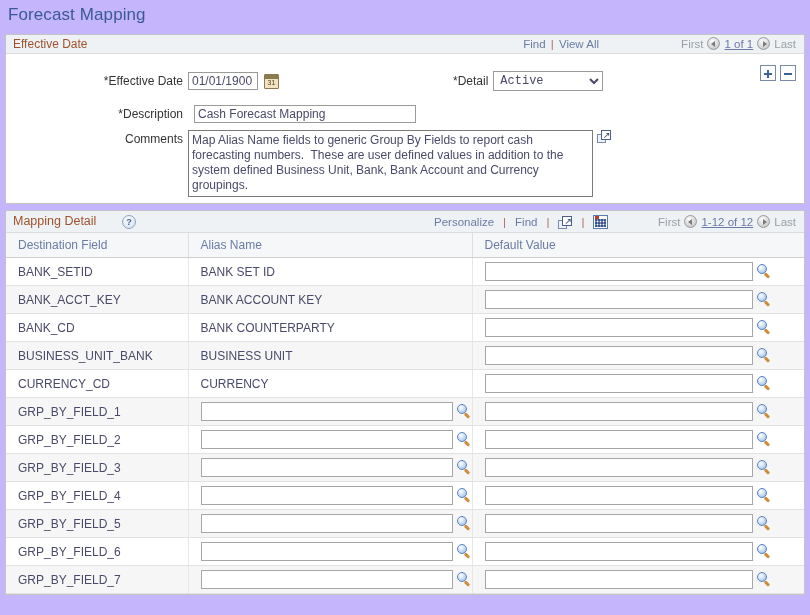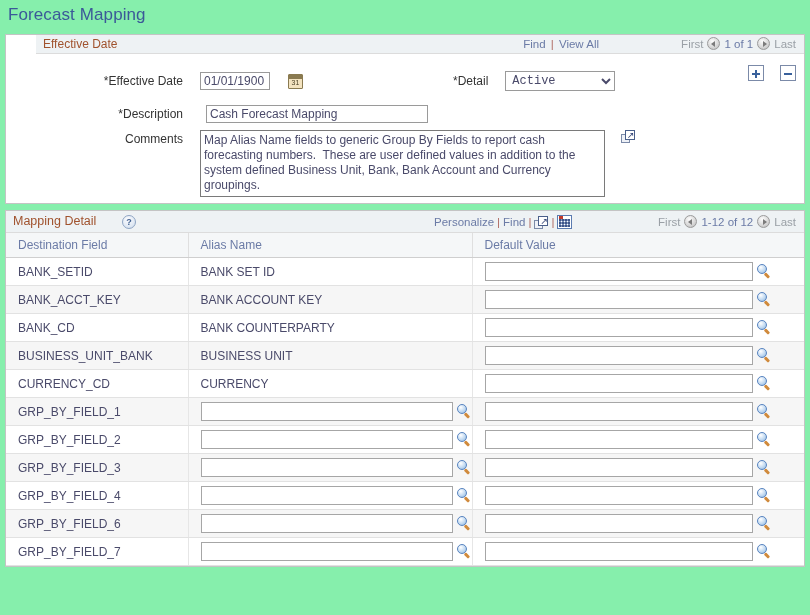--- a/index.html
+++ b/index.html
@@ -3,33 +3,33 @@
 <meta charset="utf-8">
 <style>
   * { box-sizing: border-box; }
   html, body {
     margin: 0; padding: 0;
     width: 810px; height: 615px;
     background: #ffffff;
     font-family: "Liberation Sans", sans-serif;
     overflow: hidden;
   }
-  .page { position: relative; width: 810px; height: 615px; background:#86efac; }
+  .page { position: relative; width: 810px; height: 615px; background:#c4b5fd; }
 
   
   .page-title {
     position: absolute; left: 8px; top: 5px;
     font-size: 17px; color: #3b5998; font-weight: normal;
     letter-spacing: .1px;
   }
 
   
   .groupbox {
     position: absolute; left: 5px; top: 34px; width: 800px; height: 170px;
-    border: 1px solid #c4c4c4; background: #ffffff; padding-left: 30px;
+    border: 1px solid #c4c4c4; background: #ffffff;
   }
   .gb-header {
     position: relative; height: 19px; background: #eef2f4;
     border-bottom: 1px solid #dcdcdc;
   }
   .gb-title {
     position: absolute; left: 7px; top: 2px;
     font-size: 12px; color: #a0522d;
   }
   .gb-links {
@@ -47,24 +47,24 @@
     display:inline-block; width:13px; height:13px; border-radius:50%;
     background: radial-gradient(circle at 40% 30%, #fdfdfd, #cfcfcf 70%, #a8a8a8 100%);
     border: 1px solid #9b9b9b; position: relative;
   }
   .nav-arrow::after {
     content:""; position:absolute; top:3px; left:4px;
     border-top:3px solid transparent; border-bottom:3px solid transparent;
   }
   .nav-arrow.left::after  { border-right:4px solid #7b7b7b; left:3px; }
   .nav-arrow.right::after { border-left:4px solid #7b7b7b; left:5px; }
-  .nav-count { color:#6b7ba6; }
-
-  
-  .frow { position: absolute; display: flex; align-items: center; gap: 12px; }
+  .nav-count { color:#6b7ba6;text-decoration:underline; }
+
+  
+  .frow { position: absolute; display: flex; align-items: center; }
   .flabel {
     font-size: 12px; color: #333333; text-align: right;
     white-space: nowrap;
   }
   .txt {
     font-size: 12px; color: #4a4a6a; padding: 1px 3px;
     border: 1px solid #9a9a9a; background: #ffffff;
     font-family: "Liberation Sans", sans-serif; height: 18px; line-height: 16px;
   }
 
@@ -149,21 +149,21 @@
     background: radial-gradient(circle at 40% 30%, #fbfcfe, #dce6f2 70%, #b9cadd 100%);
     cursor:pointer;
   }
   .help-icon span {
     position:absolute; left:0; right:0; top:0; text-align:center;
     font-size:9px; color:#3f5f8f; line-height:13px; font-weight:bold;
   }
   .grid-tools {
     position:absolute; left: 428px; top: 4px;
     font-size: 11.5px; color:#6b7ba6;
-    display:flex; align-items:center; gap:3px;
+    display:flex; align-items:center; gap:9px;
   }
   .grid-tools a { color:#6b7ba6; text-decoration:none; }
   .grid-tools .sep { color:#b06a62; }
   .dl-icon {
     width:15px; height:14px; border:1px solid #5a7bb0; background:#ffffff;
     position:relative; display:inline-block; cursor:pointer;
   }
   .dl-icon .bars {
     position:absolute; left:1px; top:3px; right:1px; bottom:1px;
     background:
@@ -472,20 +472,41 @@
               <div class="cellbox">
                 <input class="cell-input" value="" style="width: 268px;">
                 <span class="mag">
                   <span class="lens"></span>
                   <span class="handle"></span>
                 </span>
               </div>
             </td>
           </tr>
           <tr>
+            <td>GRP_BY_FIELD_5</td>
+            <td>
+              <div class="cellbox">
+                <input class="cell-input" value="" style="width: 258px;">
+                <span class="mag">
+                  <span class="lens"></span>
+                  <span class="handle"></span>
+                </span>
+              </div>
+            </td>
+            <td>
+              <div class="cellbox">
+                <input class="cell-input" value="" style="width: 268px;">
+                <span class="mag">
+                  <span class="lens"></span>
+                  <span class="handle"></span>
+                </span>
+              </div>
+            </td>
+          </tr>
+          <tr>
             <td>GRP_BY_FIELD_6</td>
             <td>
               <div class="cellbox">
                 <input class="cell-input" value="" style="width: 258px;">
                 <span class="mag">
                   <span class="lens"></span>
                   <span class="handle"></span>
                 </span>
               </div>
             </td>

